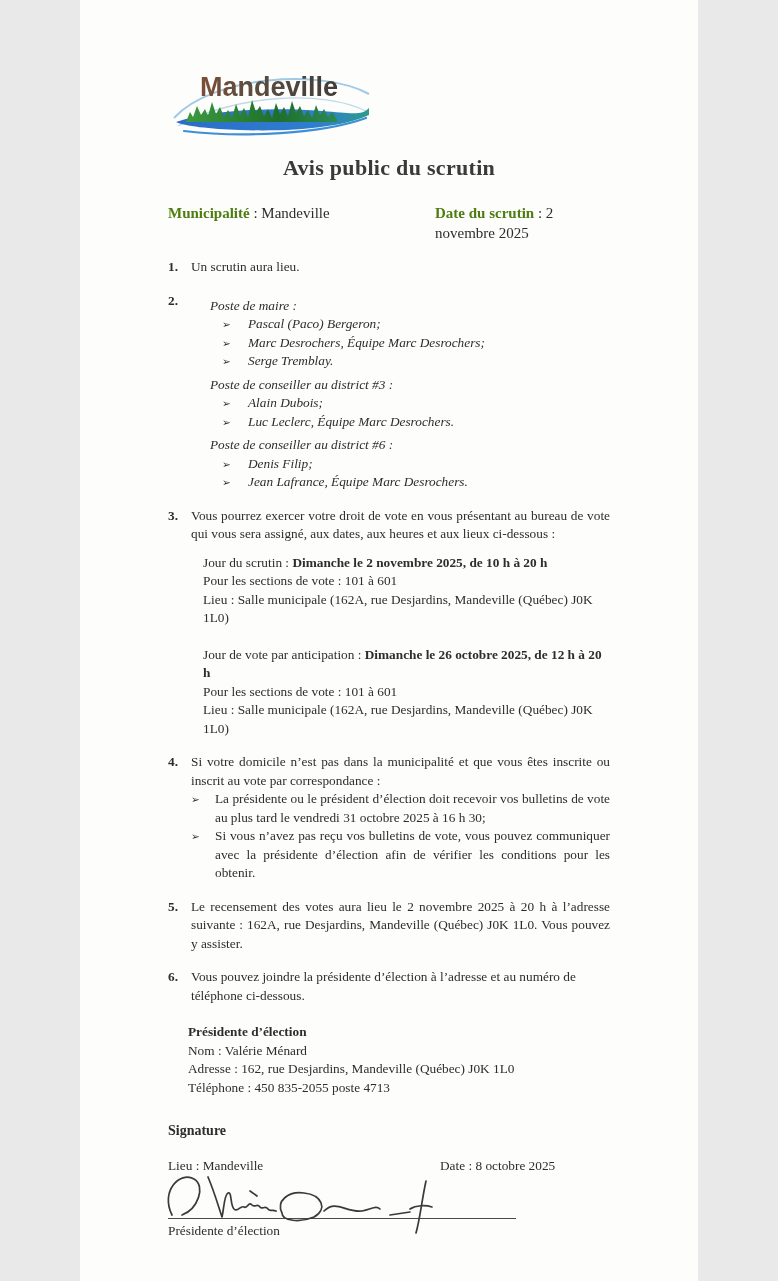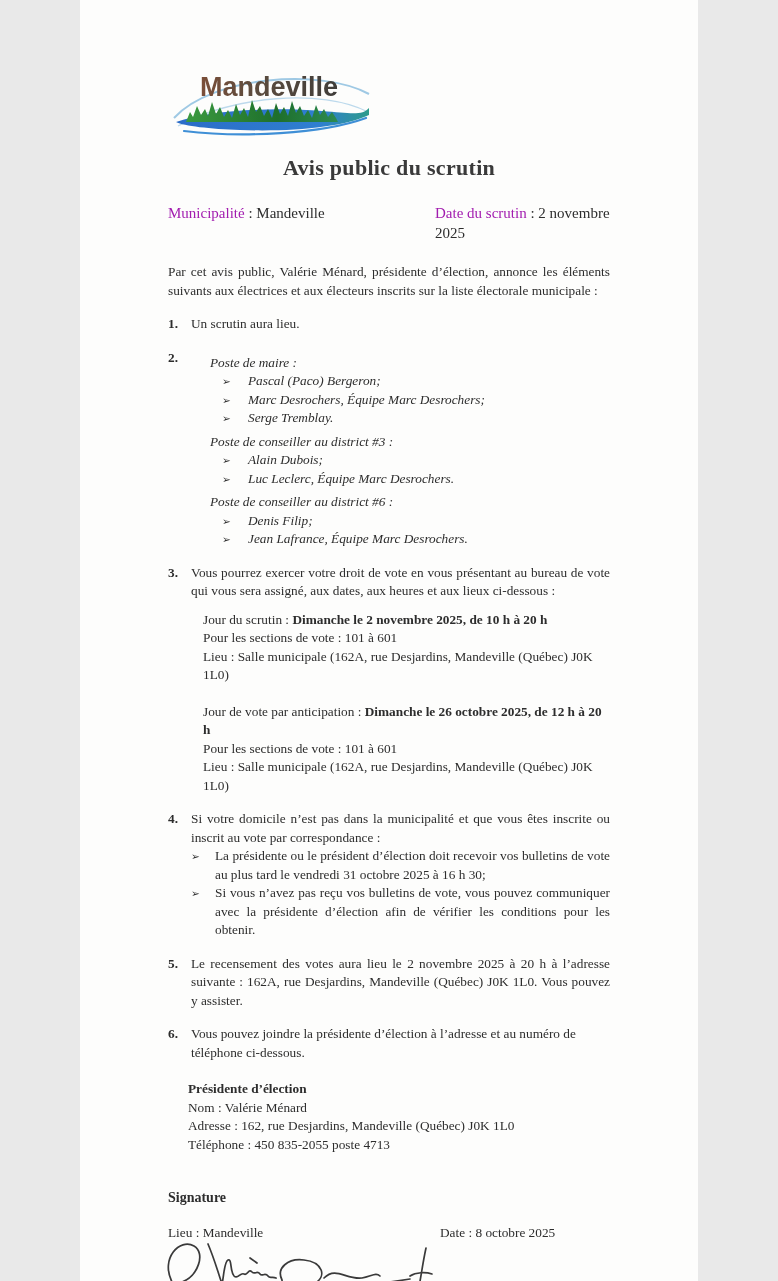--- a/index.html
+++ b/index.html
@@ -28,21 +28,21 @@
     font-weight:bold;
     font-size:22px;
     line-height:36px;
     color:#3a3a3a;
     letter-spacing:.3px;
   }
 
   
   .meta-row { display:flex; margin-top:17px; font-size:15px; line-height:20px; }
   .meta-col1 { width:267px; flex-shrink:0; }
-  .meta-label { font-weight:normal; color:#a21caf; }
+  .meta-label { font-weight:bold; color:#4d7c0f; }
 
   .intro { margin-top:20px; text-align:justify; }
 
   
   .item { display:flex; margin-top:15px; }
   .item-num { width:23px; flex-shrink:0; font-weight:bold; }
   .item-body { flex:1; }
   .just { text-align:justify; }
 
   
@@ -59,21 +59,21 @@
 
   
   .bullet-row { display:flex; margin-left:0; text-align:justify; }
   .bullet-row .arr { width:24px; }
 
   
   .contact { margin-left:20px; margin-top:18px; }
   .contact-title { font-weight:bold; }
 
   
-  .sig-heading { margin-top:35px; font-weight:bold; font-size:14px; }
+  .sig-heading { margin-top:25px; font-weight:bold; font-size:14px; }
   .sig-row { display:flex; margin-top:16px;gap:48px; }
   .sig-place { width:224px; flex-shrink:0; }
   .sig-line {
     position:relative;
     width:348px; height:44px;
     border-bottom:1.5px solid #4a4a4a;
     margin-top:0;
   }
   .sig-svg { position:absolute; left:-4px; top:-10px; }
   .sig-role { margin-top:3px; }
@@ -120,21 +120,20 @@
 
     <div class="meta-row">
       <div class="meta-col1">
         <span class="meta-label">Municipalité</span><span> : Mandeville</span>
       </div>
       <div>
         <span class="meta-label">Date du scrutin</span><span> : 2 novembre 2025</span>
       </div>
     </div>
 
-    <p class="intro">Par cet avis public, Valérie Ménard, présidente d’élection, annonce les éléments suivants aux électrices et aux électeurs inscrits sur la liste électorale municipale :</p>
 
     <div class="item">
       <span class="item-num">1.</span>
       <div class="item-body">Un scrutin aura lieu.</div>
     </div>
 
     <div class="item">
       <span class="item-num">2.</span>
       <div class="item-body">
 

